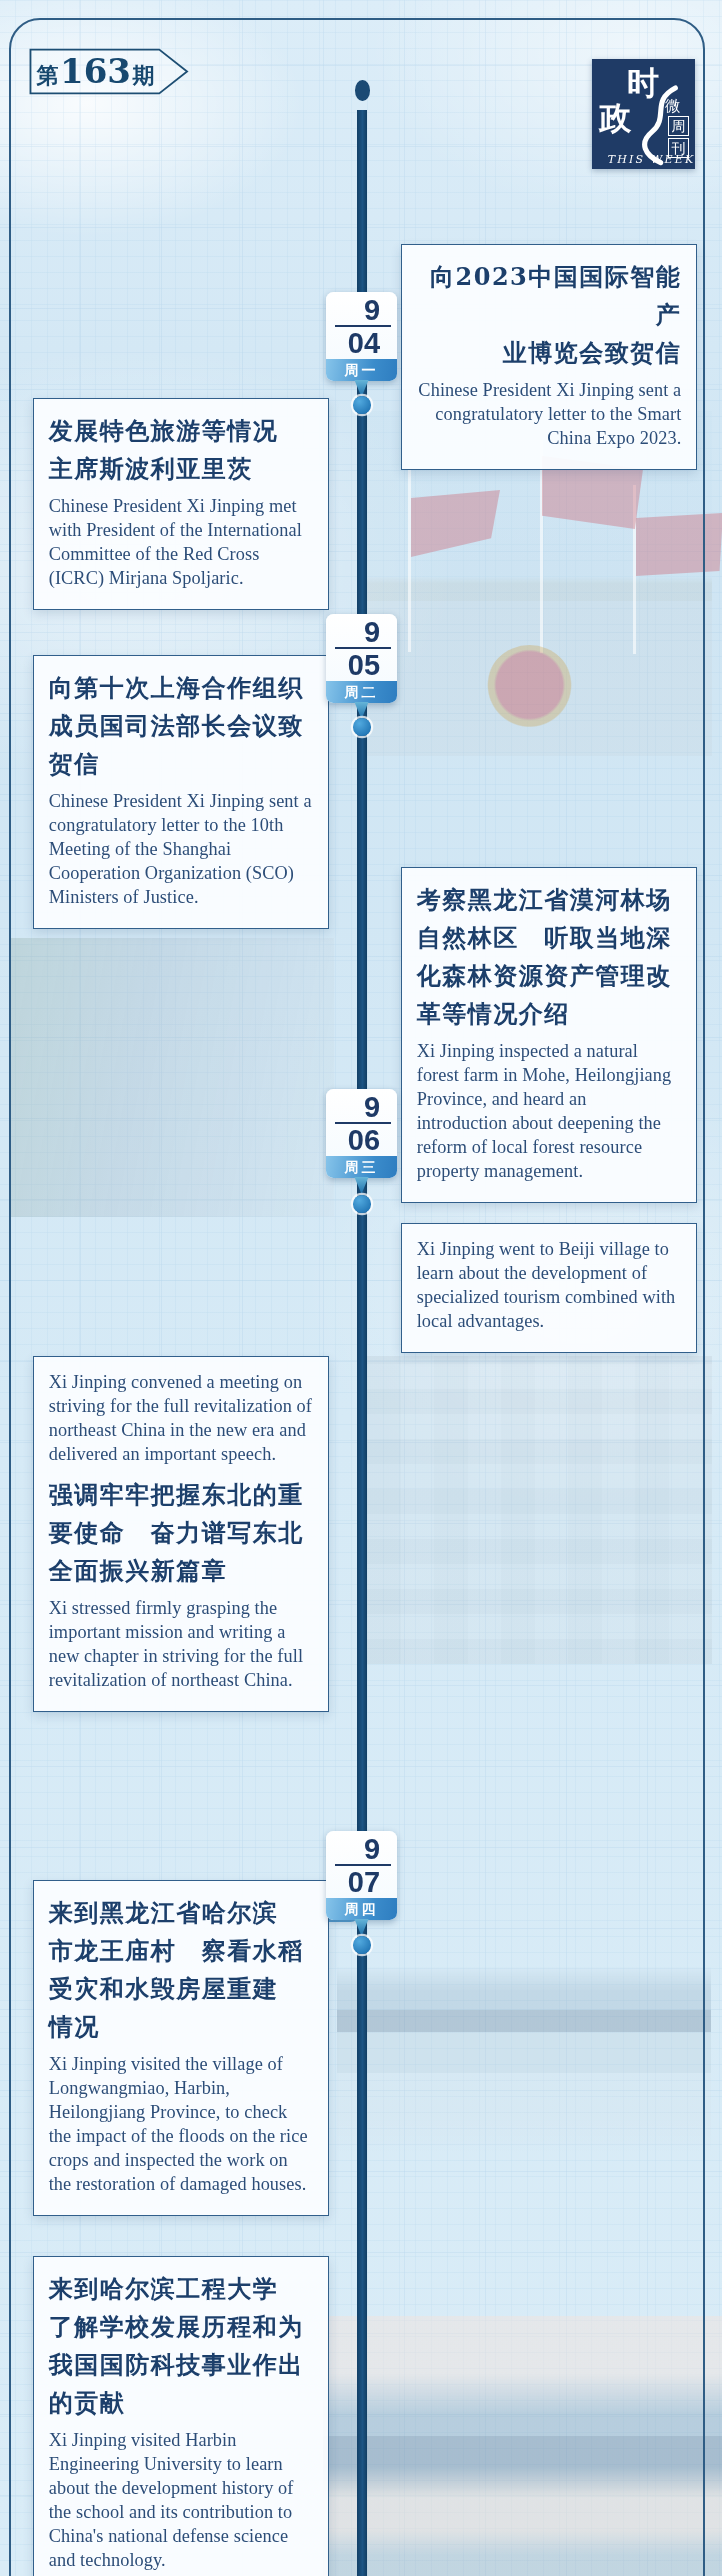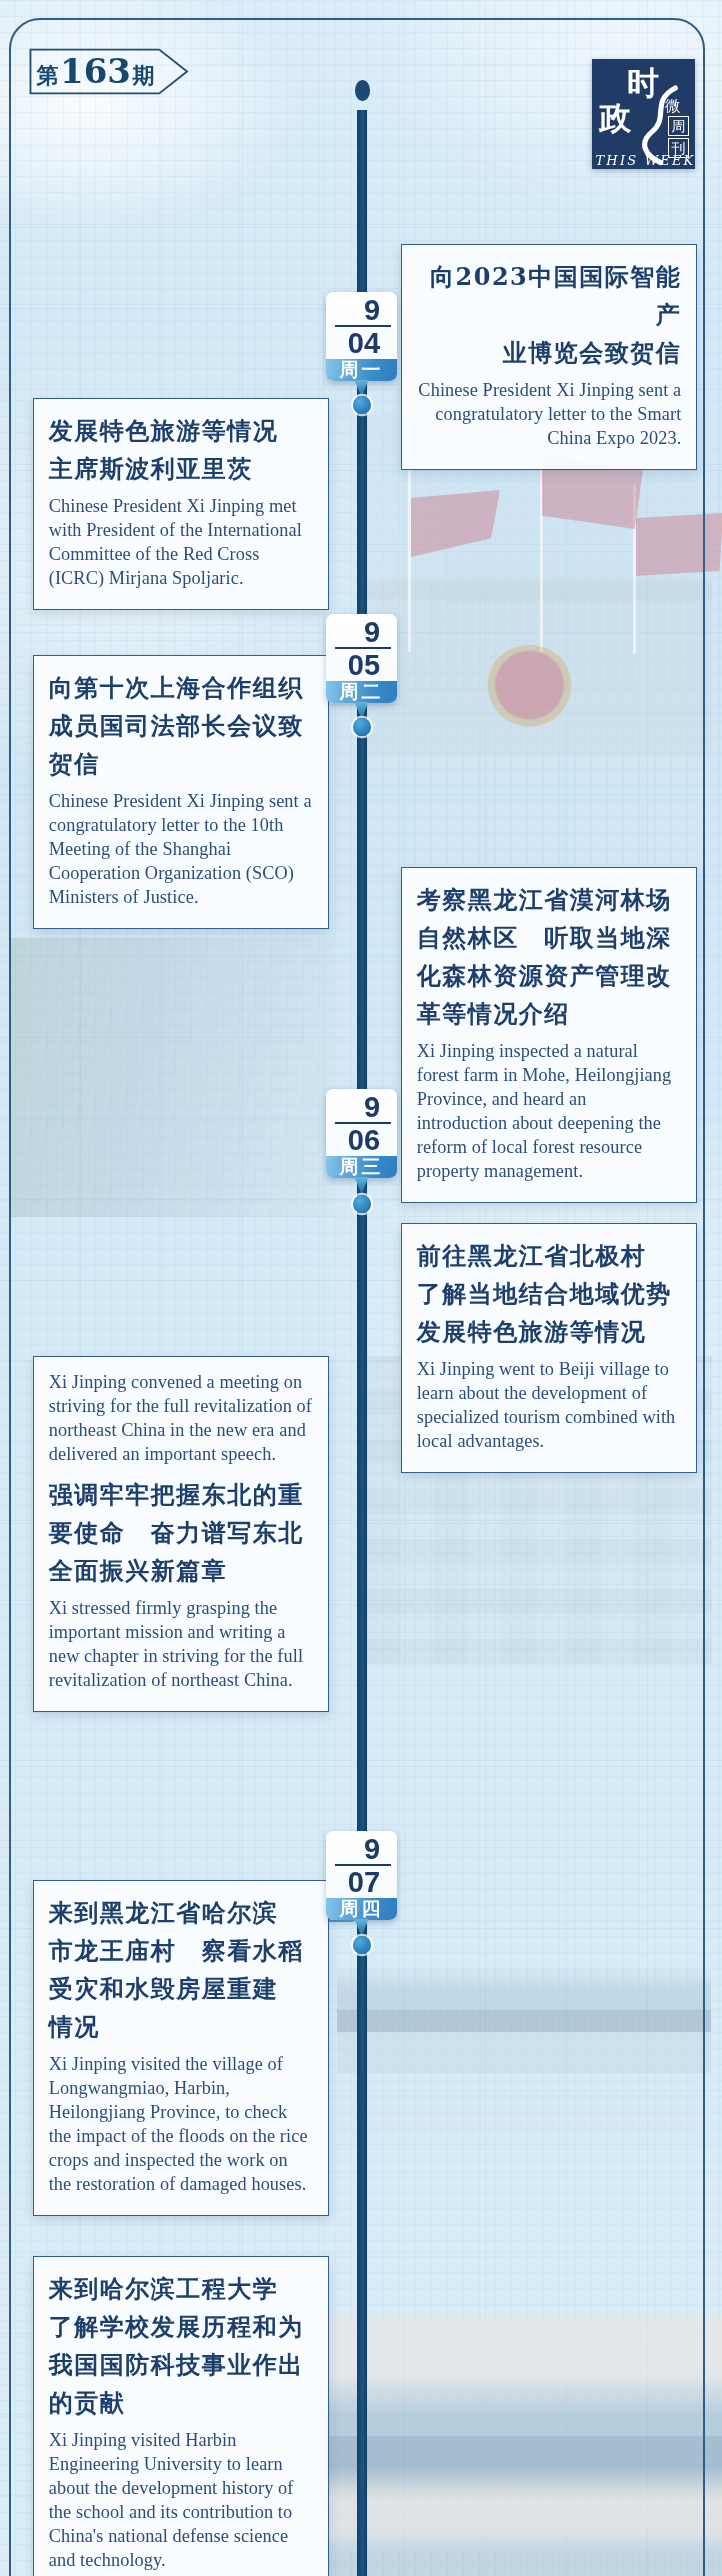--- a/index.html
+++ b/index.html
@@ -29,21 +29,21 @@
   .tdot{position:absolute;left:353px;width:17.6px;height:17.6px;border-radius:50%;z-index:5;
     background:radial-gradient(circle at 35% 30%,#52aadf,#1467a9);
     box-shadow:0 0 0 2.2px rgba(255,255,255,.75);}
   .marker{position:absolute;left:326px;width:71px;z-index:5;}
   .m-card{border-radius:7.3px;overflow:hidden;background:linear-gradient(180deg,#ffffff 0%,#f4fafe 100%);
     box-shadow:0 2.9px 6.6px rgba(20,60,100,.28);}
   .m-month,.m-day{font-weight:700;font-size:29px;line-height:28px;color:#1e3a66;text-align:right;
     font-family:"Liberation Sans",sans-serif;}
   .m-month{padding:4.4px 11px 0.7px 0;border-bottom:2.2px solid #1e3a66;margin:0 5.9px 0 8.8px;}
   .m-day{padding:1.5px 11px 2.2px 0;margin:0 5.9px 0 8.8px;}
-  .m-week{height:22px;line-height:22px;text-align:center;color:#fff;font-weight:700;font-size:19px;
+  .m-week{height:22px;line-height:22px;text-align:center;color:#fff;font-weight:700;font-size:14px;
     letter-spacing:2.9px;background:linear-gradient(100deg,#86c4ea 0%,#3b8ccb 65%,#2e7dc0 100%);}
   .m-tail{width:22px;height:17px;margin:-0.7px auto 0;clip-path:polygon(18% 0,82% 0,50% 100%);
     background:linear-gradient(180deg,#66b5d8,#1a6da9);}
   .card{position:absolute;width:296px;box-sizing:border-box;z-index:4;
     background:rgba(251,253,255,.94);border:1.5px solid #315f8b;
     padding:13px 14.7px 8.8px 14.7px;box-shadow:0 3.7px 10.3px rgba(30,70,110,.16);}
   .zh{font-family:"DejaVu Serif","Liberation Serif",serif;font-weight:700;font-size:24px;
     line-height:38px;color:#1c3f6b;letter-spacing:1.5px;white-space:pre-line;margin:0 0 5.9px 0;}
   .en{font-family:Liberation Serif, serif;font-size:18.3px;line-height:24px;color:#2c4d78;
     letter-spacing:0.1px;margin:0 0 10.3px 0;}
@@ -56,22 +56,22 @@
   .logo{position:absolute;left:592px;top:59px;width:103px;height:110px;background:#1f3b66;z-index:6;
     box-shadow:0 1.5px 5.9px rgba(20,50,90,.3);}
   .logo span{position:absolute;color:#fff;}
   .logo-shi{left:35px;top:2.9px;font-family:"DejaVu Serif","Liberation Serif",serif;font-weight:700;font-size:32px;}
   .logo-zheng{left:7.3px;top:38px;font-family:"DejaVu Serif","Liberation Serif",serif;font-weight:700;font-size:32px;}
   .logo-wei{left:73px;top:37px;font-size:15.4px;}
   .logo-box{left:76px;width:19px;height:18.3px;line-height:18.3px;text-align:center;font-size:14px;
     border:1.1px solid #fff;}
   .logo-zhou{top:57px;}
   .logo-kan{top:79px;}
-  .logo-caption{left:2px;top:94px;width:100%;text-align:center;font-family:"DejaVu Serif","Liberation Serif",serif;
-    font-style:italic;font-size:13px;letter-spacing:2.2px;}
+  .logo-caption{left:8px;top:94px;width:100%;text-align:center;font-family:"DejaVu Serif","Liberation Serif",serif;
+    font-style:italic;font-size:11px;letter-spacing:2.2px;}
   .logo-swoosh{position:absolute;left:45px;top:26px;}
   .flag{position:absolute;background:rgba(205,100,112,.38);}
   .pole{position:absolute;width:2.9px;background:rgba(255,255,255,.6);}
 </style>
 </head>
 <body>
 
 <div class="poster">
 
   <div class="grid"></div>
@@ -181,23 +181,20 @@
 
   <div class="card" style="left:401px;top:867px;">
     <p class="zh">考察黑龙江省漠河林场
 自然林区　听取当地深
 化森林资源资产管理改
 革等情况介绍</p>
     <p class="en">Xi Jinping inspected a natural forest farm in Mohe, Heilongjiang Province, and heard an introduction about deepening the reform of local forest resource property management.</p>
   </div>
 
   <div class="card" style="left:401px;top:1223px;">
-    <p class="zh">前往黑龙江省北极村
-了解当地结合地域优势
-发展特色旅游等情况</p>
     <p class="en">Xi Jinping went to Beiji village to learn about the development of specialized tourism combined with local advantages.</p>
   </div>
 
   <div class="card" style="left:33px;top:1356px;">
     <p class="en">Xi Jinping convened a meeting on striving for the full revitalization of northeast China in the new era and delivered an important speech.</p>
     <p class="zh">强调牢牢把握东北的重
 要使命　奋力谱写东北
 全面振兴新篇章</p>
     <p class="en">Xi stressed firmly grasping the important mission and writing a new chapter in striving for the full revitalization of northeast China.</p>
   </div>

